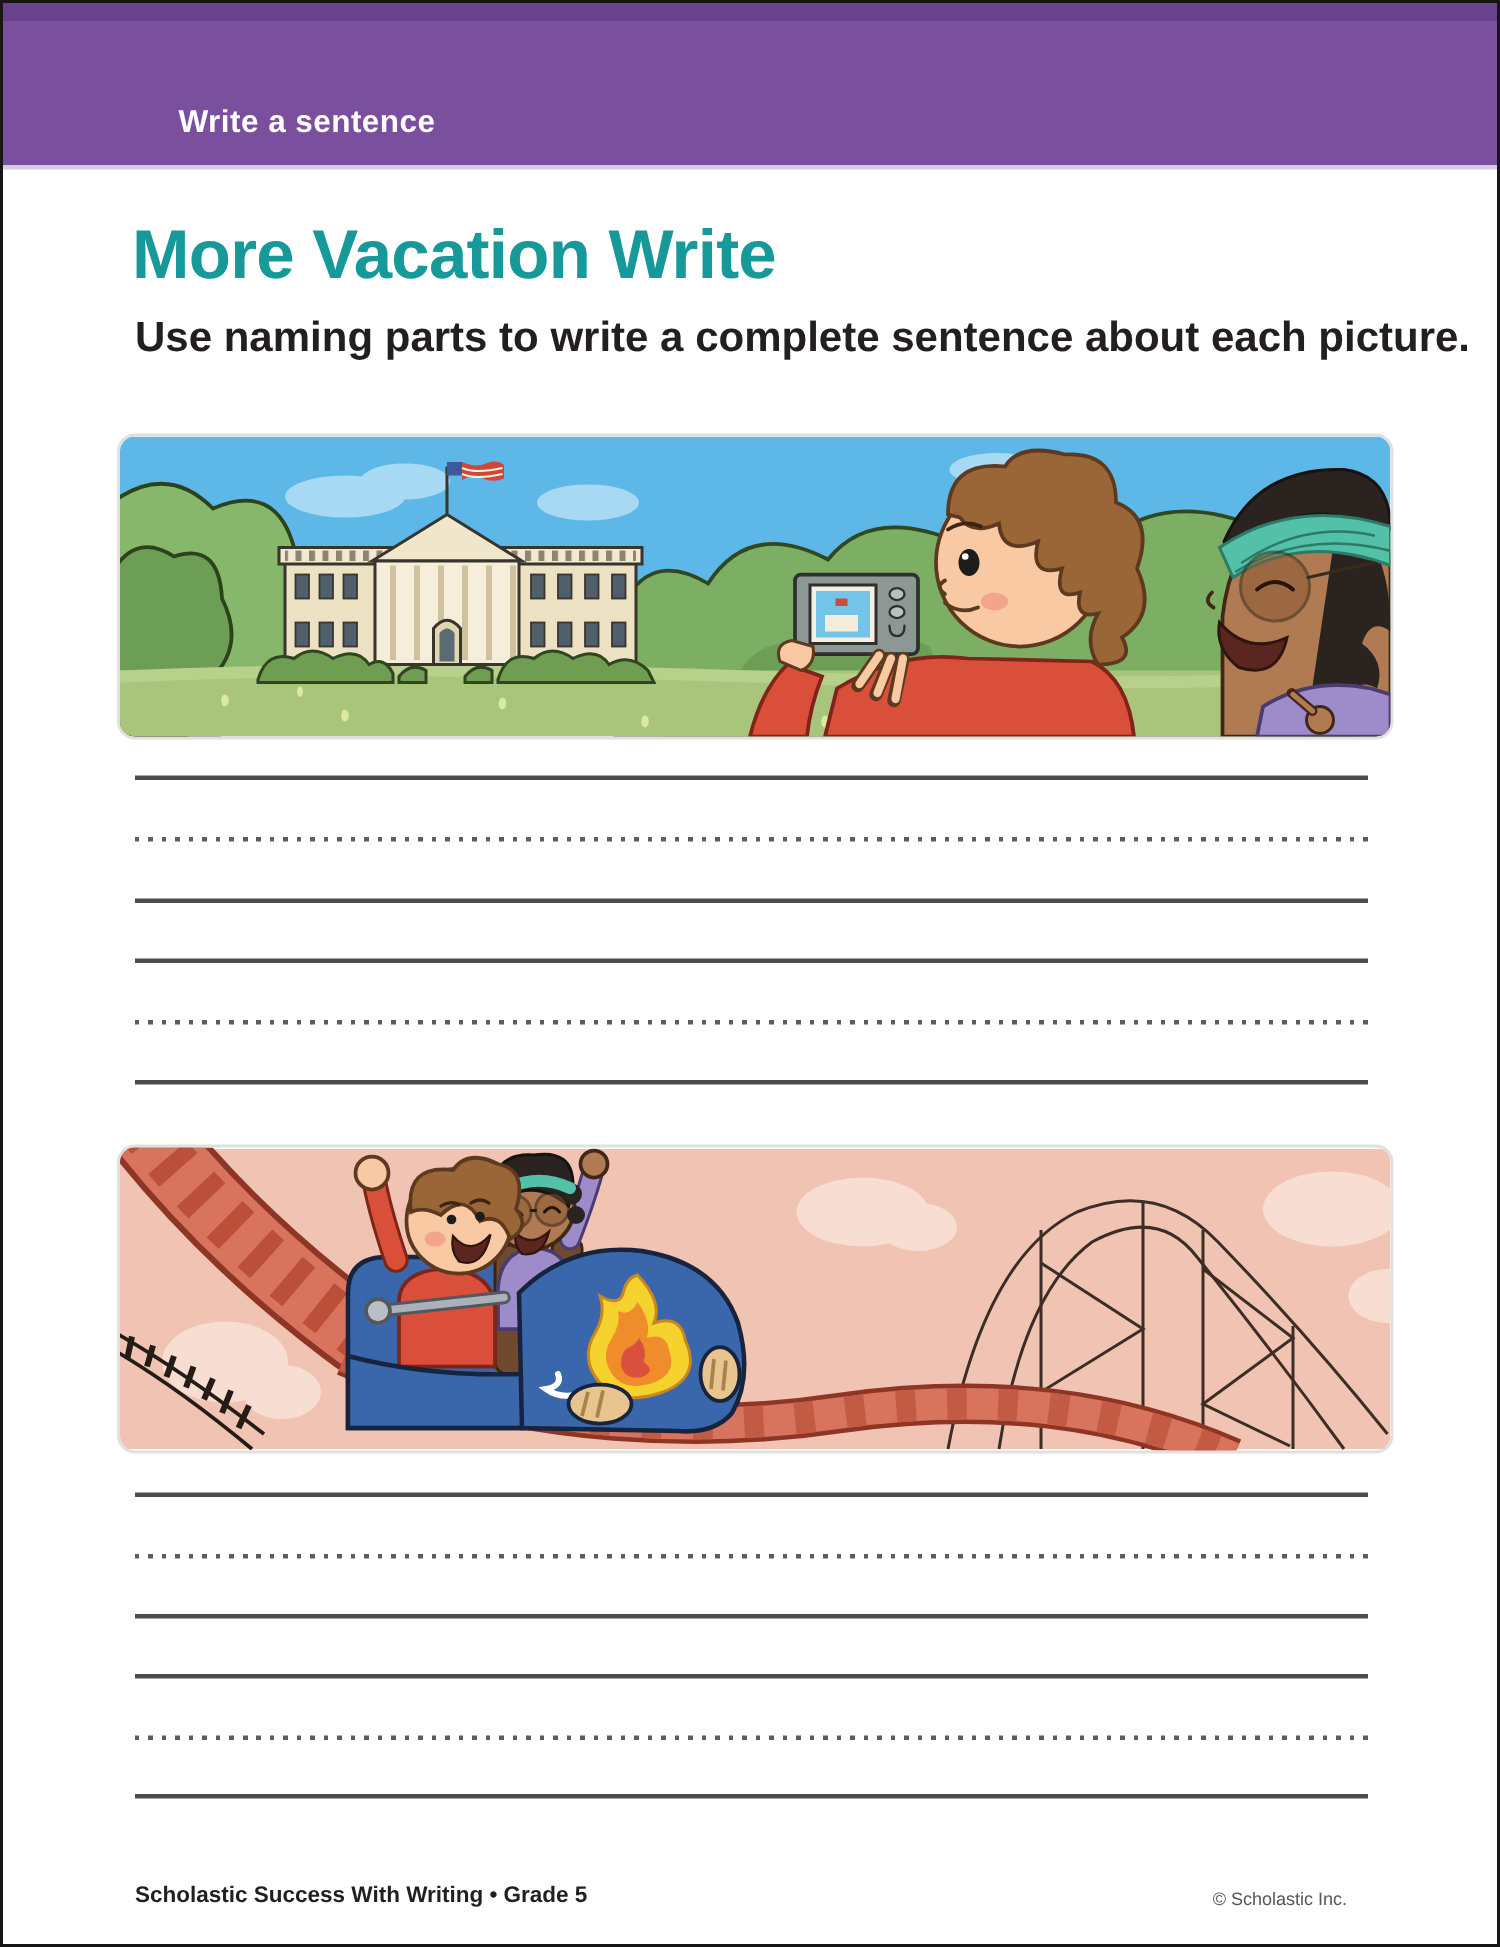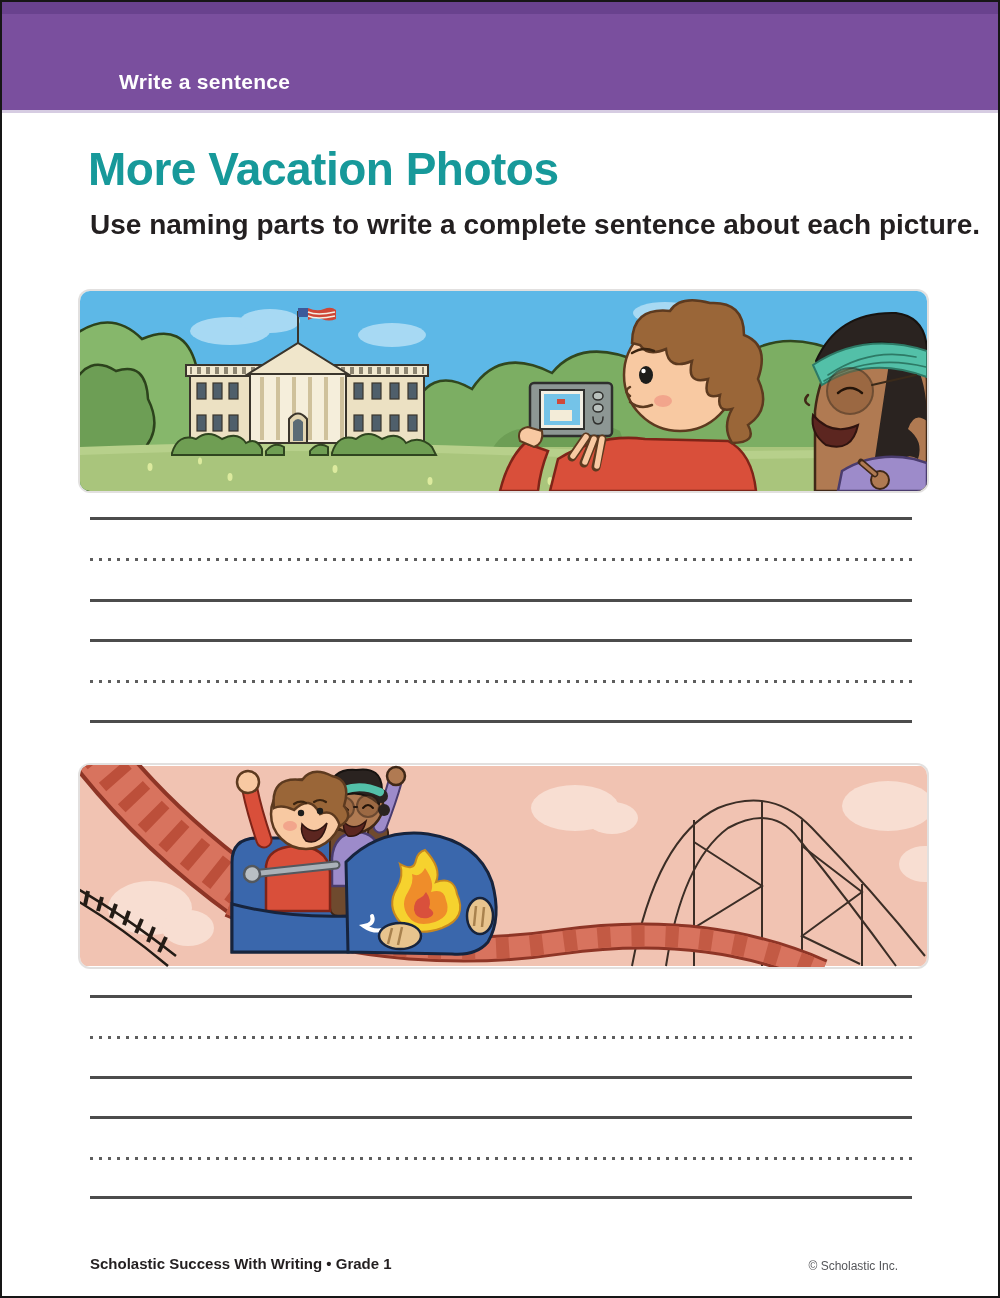--- a/index.html
+++ b/index.html
@@ -54,21 +54,21 @@
 <body>
 
 <div class="page">
 
   <div class="abs band">
     <div class="abs band-top"></div>
   </div>
   <div class="abs band-edge"></div>
   <div class="abs header-label">Write a sentence</div>
 
-  <div class="abs title">More Vacation Photos</div>
+  <div class="abs title">More Vacation Write</div>
   <div class="abs instructions">Use naming parts to write a complete sentence about each picture.</div>
 
   <div class="abs illus illus1" role="img" aria-label="A boy takes a photo of the White House with a digital camera while a girl wearing a teal headband and glasses smiles beside him">
     <svg viewBox="0 0 847 200" xmlns="http://www.w3.org/2000/svg">
       <defs>
         <pattern id="dent" patternUnits="userSpaceOnUse" width="9" height="8">
           <rect width="4" height="8" fill="#8d8571"></rect>
         </pattern>
       </defs>
 
@@ -290,16 +290,16 @@
   </div>
 
   <div class="abs wline" style="top:993px"></div>
   <div class="abs wline dashed" style="top:1034px"></div>
   <div class="abs wline" style="top:1074px"></div>
   <div class="abs wline" style="top:1114px"></div>
   <div class="abs wline dashed" style="top:1155px"></div>
   <div class="abs wline" style="top:1194px"></div>
 
   <div class="abs footer-num">20</div>
-  <div class="abs footer-title">Scholastic Success With Writing • Grade 1</div>
+  <div class="abs footer-title">Scholastic Success With Writing • Grade 5</div>
   <div class="abs footer-copy">© Scholastic Inc.</div>
 
 </div>
 
 </body></html>

